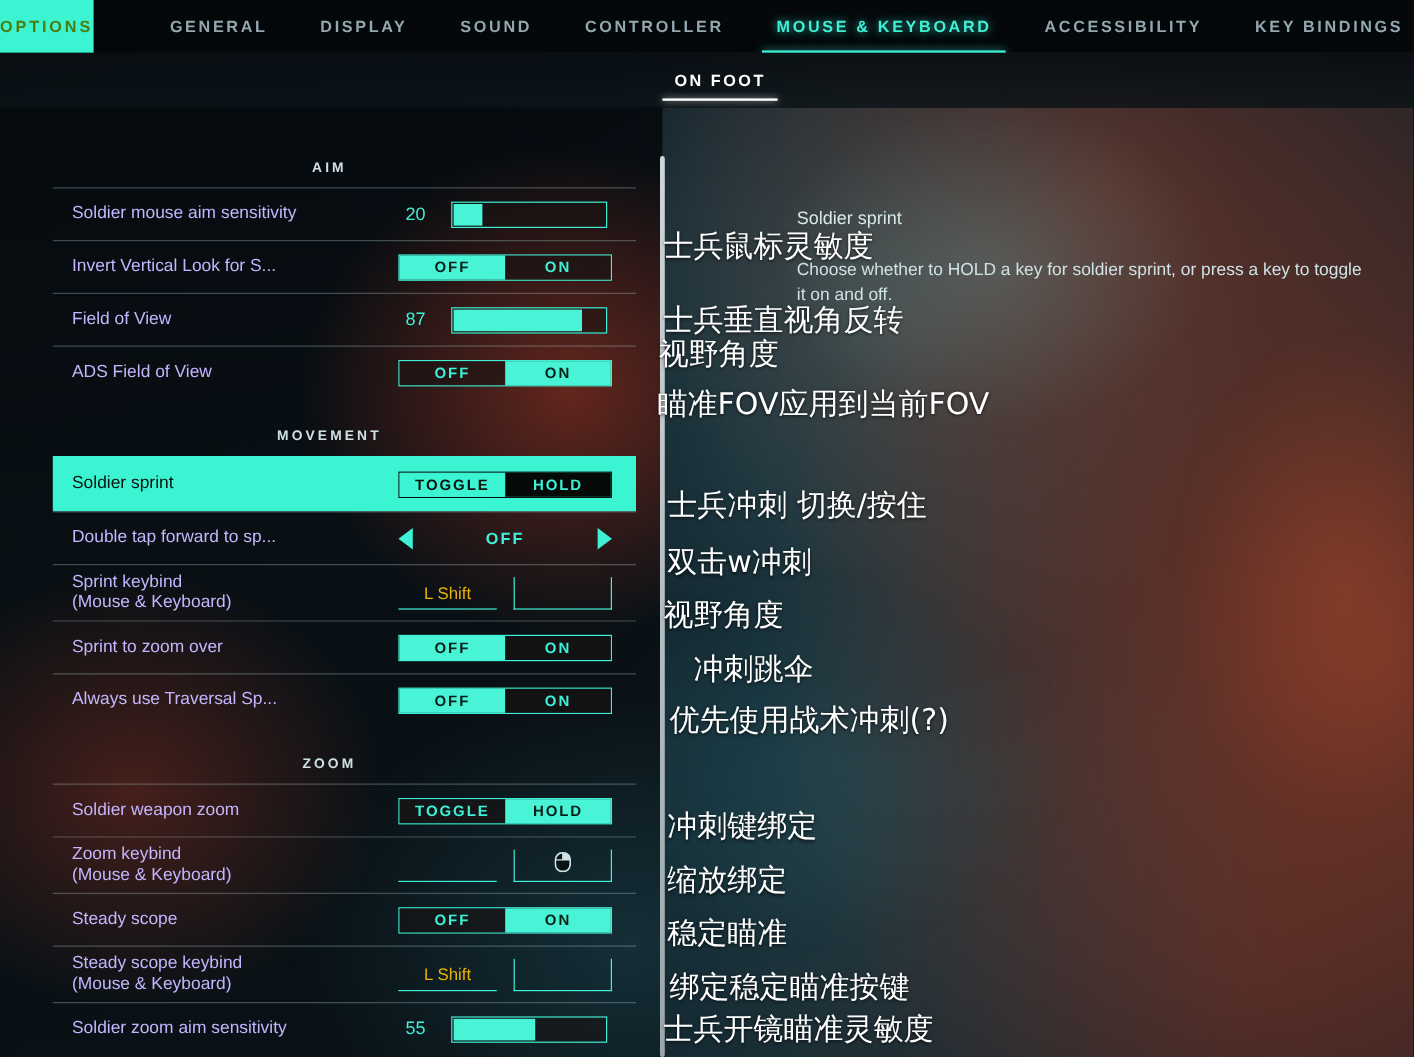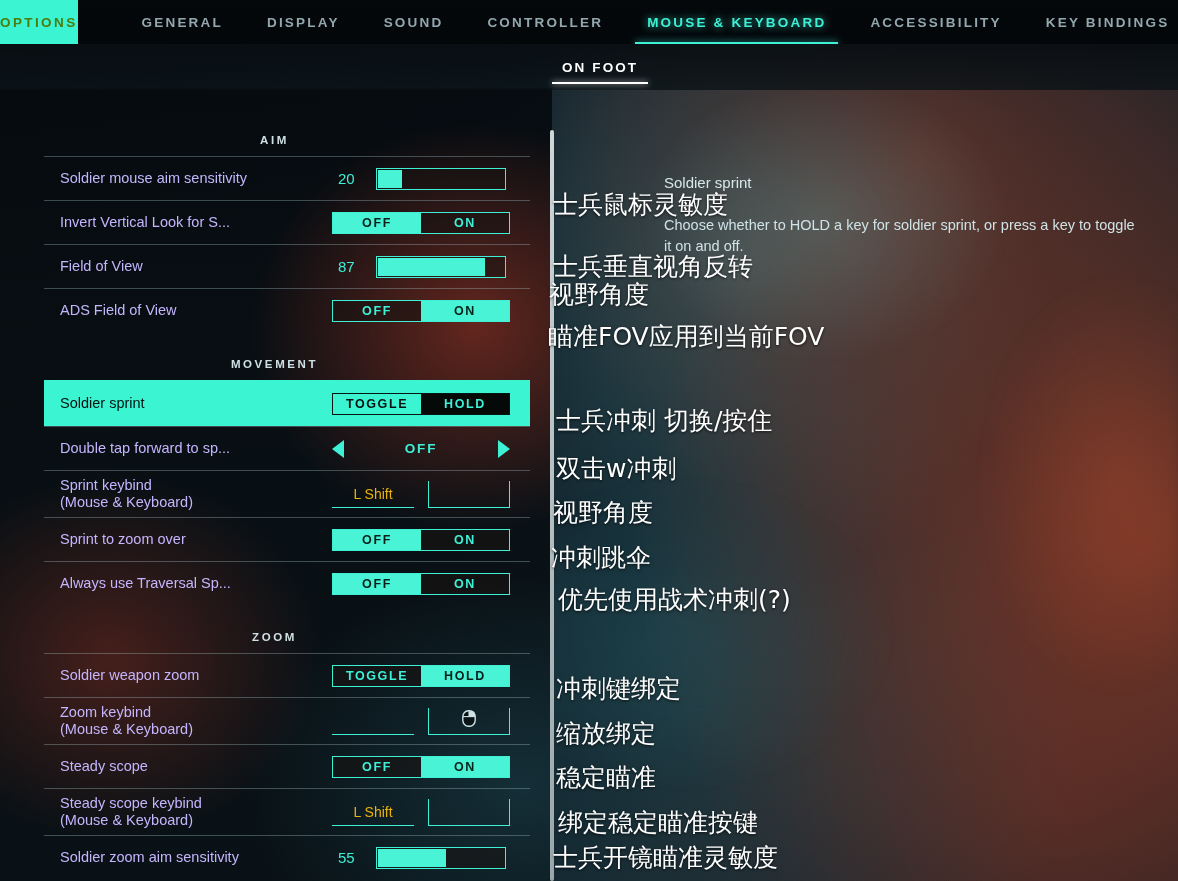--- a/index.html
+++ b/index.html
@@ -350,21 +350,21 @@
   <div class="tooltip tt-body" style="position:absolute;">Choose whether to HOLD a key for soldier sprint, or press a key to toggle it on and off.</div>
 
   <div id="annotations">
       <div class="cn" style="left: 553px; top: 188px;">士兵鼠标灵敏度</div>
       <div class="cn" style="left: 553px; top: 250px;">士兵垂直视角反转</div>
       <div class="cn" style="left: 537px; top: 278px; margin-left: 12px;">视野角度</div>
       <div class="cn" style="left: 548px; top: 320px;">瞄准FOV应用到当前FOV</div>
       <div class="cn" style="left: 556px; top: 404px;">士兵冲刺 切换/按住</div>
       <div class="cn" style="left: 556px; top: 452px;">双击w冲刺</div>
       <div class="cn" style="left: 553px; top: 496px;">视野角度</div>
-      <div class="cn" style="left: 551px; top: 541px;">冲刺跳伞</div>
+      <div class="cn" style="left: 578px; top: 541px;">冲刺跳伞</div>
       <div class="cn" style="left: 558px; top: 583px;">优先使用战术冲刺(?)</div>
       <div class="cn" style="left: 556px; top: 672px;">冲刺键绑定</div>
       <div class="cn" style="left: 556px; top: 717px;">缩放绑定</div>
       <div class="cn" style="left: 556px; top: 761px;">稳定瞄准</div>
       <div class="cn" style="left: 558px; top: 806px;">绑定稳定瞄准按键</div>
       <div class="cn" style="left: 553px; top: 841px;">士兵开镜瞄准灵敏度</div>
     </div>
 
 </div>
 

